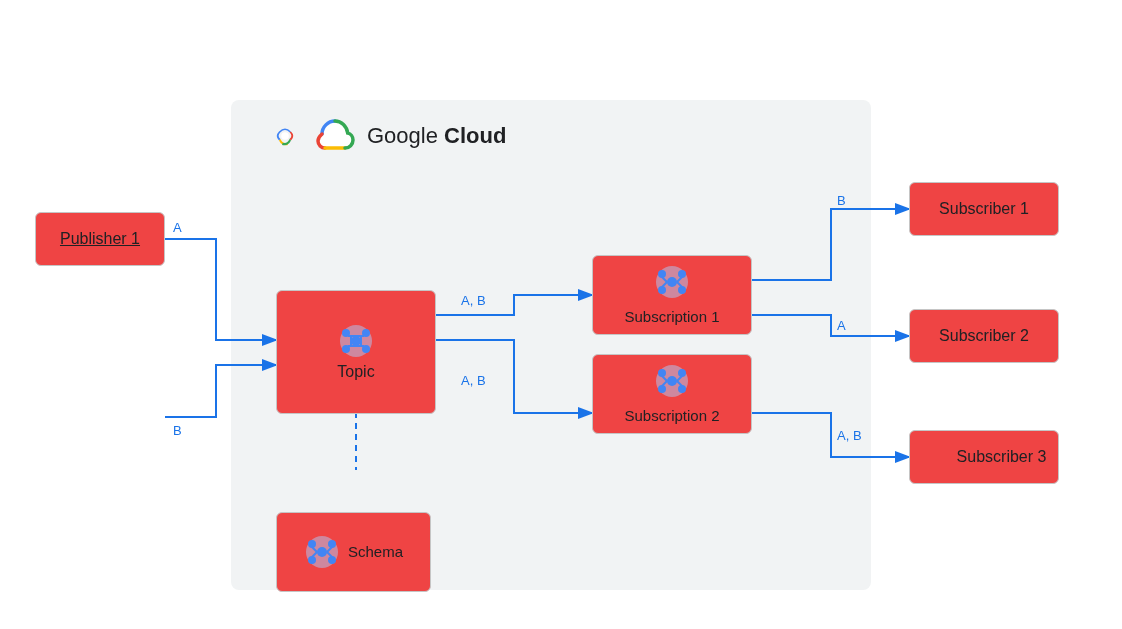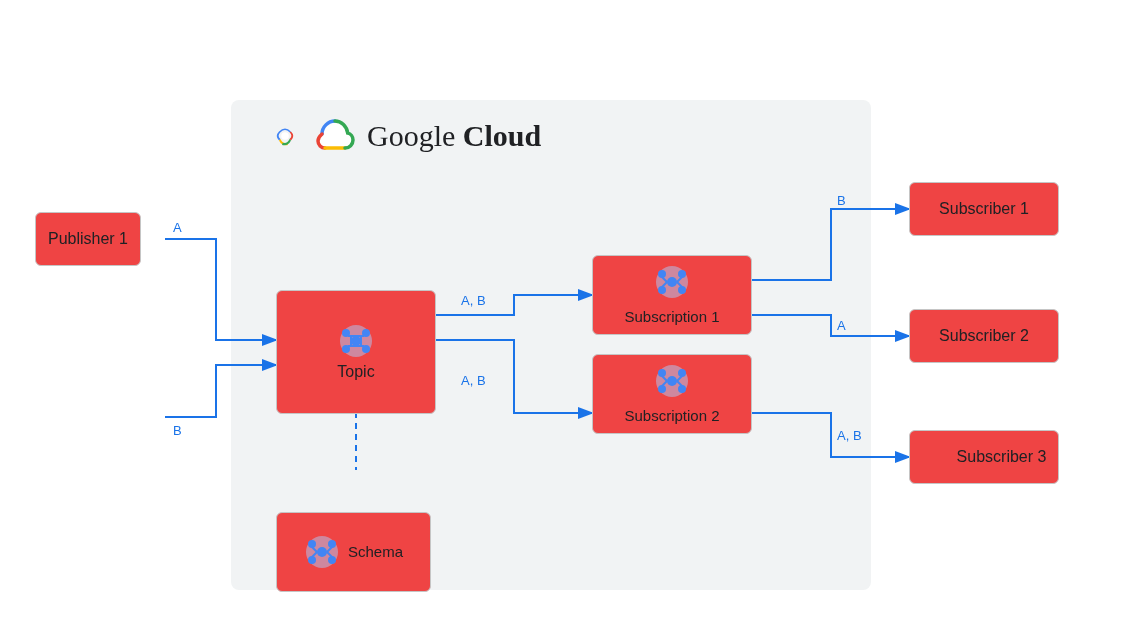--- a/index.html
+++ b/index.html
@@ -49,22 +49,23 @@
       border: 1.5px solid #c5c5c5;
       border-radius: 6px;
       display: flex;
       align-items: center;
       justify-content: center;
       font-size: 16px;
       color: #202124;
       font-weight: 400;
     }
     .pub-box {
-      width: 106px;
+      width: 130px;
       height: 54px;
+      text-decoration: underline;
     }
     .topic-box {
       width: 160px;
       height: 124px;
       flex-direction: column;
       gap: 4px;
     }
     .sub-box {
       width: 160px;
       height: 80px;
@@ -137,21 +138,21 @@
 
       </svg>
 
       <svg width="44" height="36" viewBox="0 0 44 36">
         <path d="M22 3 C15 3 9 9 9 16 C9 16.5 9 17 9.1 17.4 C6.5 18.2 5 20.5 5 23 C5 26.8 8.2 30 12 30 L32 30 C36.4 30 40 26.4 40 22 C40 18.6 37.8 15.7 34.7 15.1 C33.8 8.6 28.5 3 22 3Z" fill="#fff" stroke="#e0e0e0" stroke-width="0.5"></path>
         <path d="M22 3 C15 3 9 9 9 16" stroke="#4285F4" stroke-width="3.5" fill="none" stroke-linecap="round"></path>
         <path d="M9 16 C6.5 18.2 5 20.5 5 23 C5 26.8 8.2 30 12 30" stroke="#EA4335" stroke-width="3.5" fill="none" stroke-linecap="round"></path>
         <path d="M12 30 L32 30" stroke="#FBBC04" stroke-width="3.5" fill="none" stroke-linecap="round"></path>
         <path d="M32 30 C36.4 30 40 26.4 40 22 C40 18.6 37.8 15.7 34.7 15.1 C33.8 8.6 28.5 3 22 3" stroke="#34A853" stroke-width="3.5" fill="none" stroke-linecap="round"></path>
       </svg>
-      <div style="font-size:30px;color:#202124;font-family:Liberation Serif, serif;">
+      <div style="font-size:22px;color:#202124;font-family:Liberation Sans, sans-serif;">
         <span style="font-weight:400;">Google</span><span style="font-weight:700;"> Cloud</span>
       </div>
     </div>
   </div>
 
   <svg class="arrows">
     <defs>
       <marker id="arrowhead" markerWidth="8" markerHeight="6" refX="7" refY="3" orient="auto">
         <polygon points="0 0, 8 3, 0 6" fill="#1a73e8"></polygon>
       </marker>

